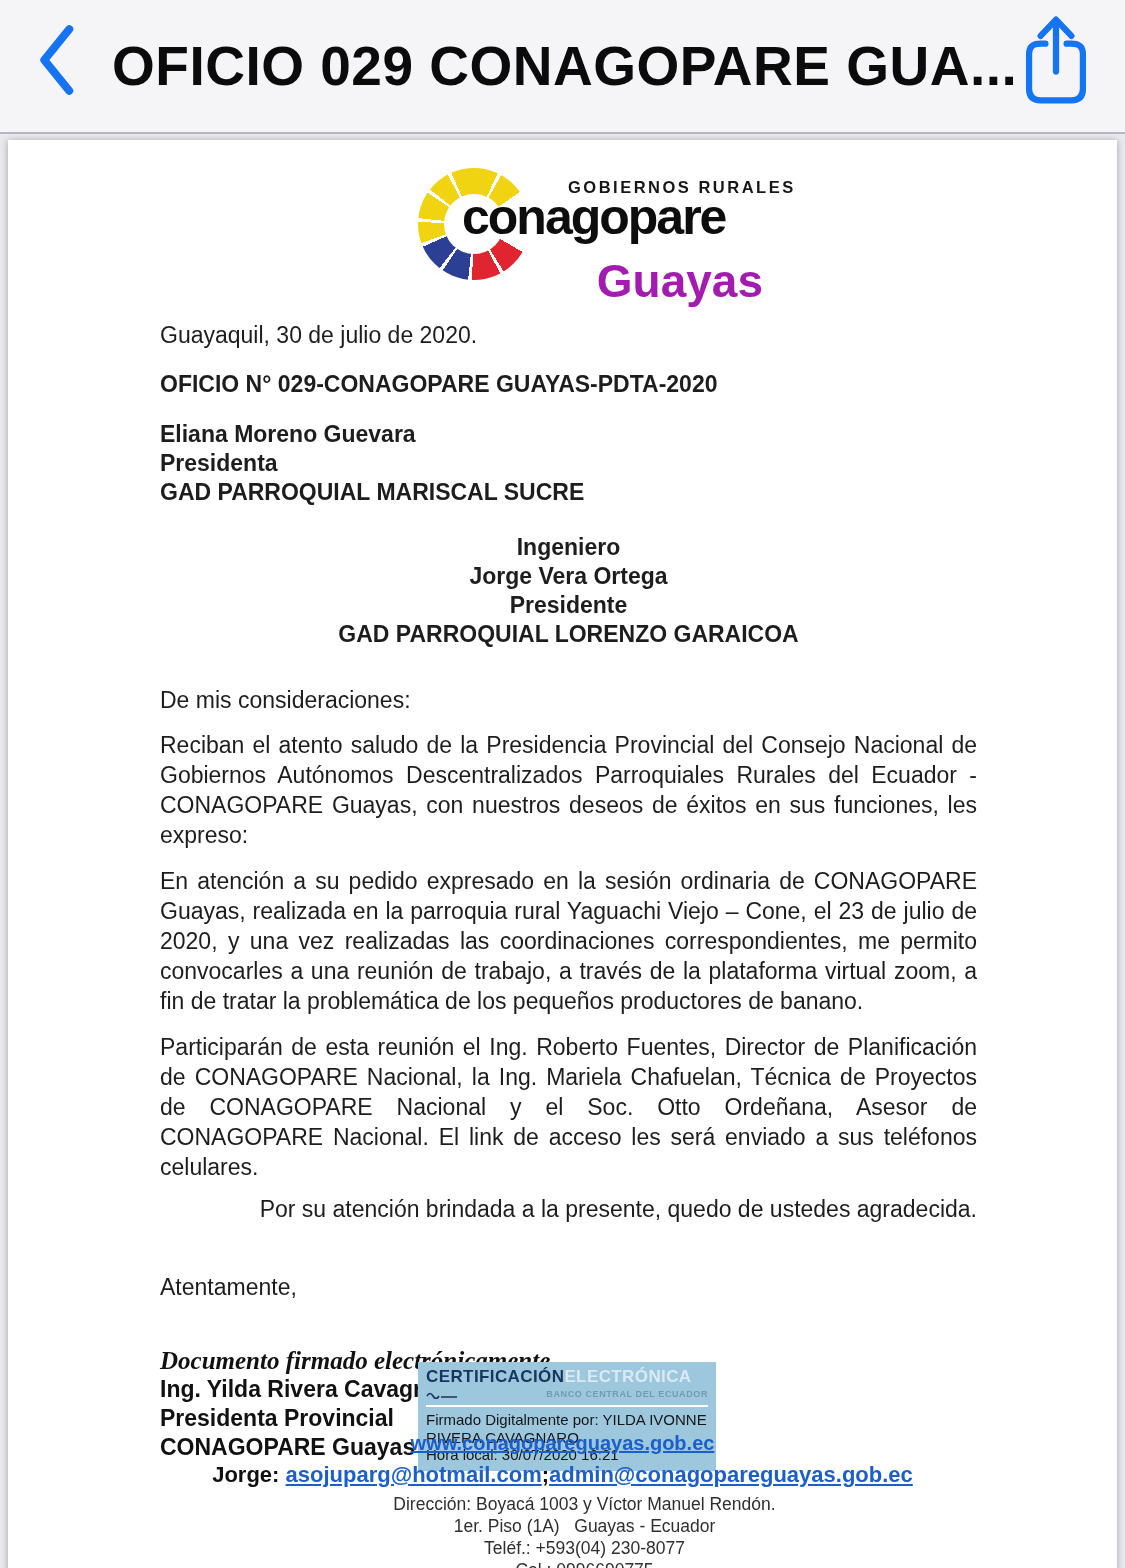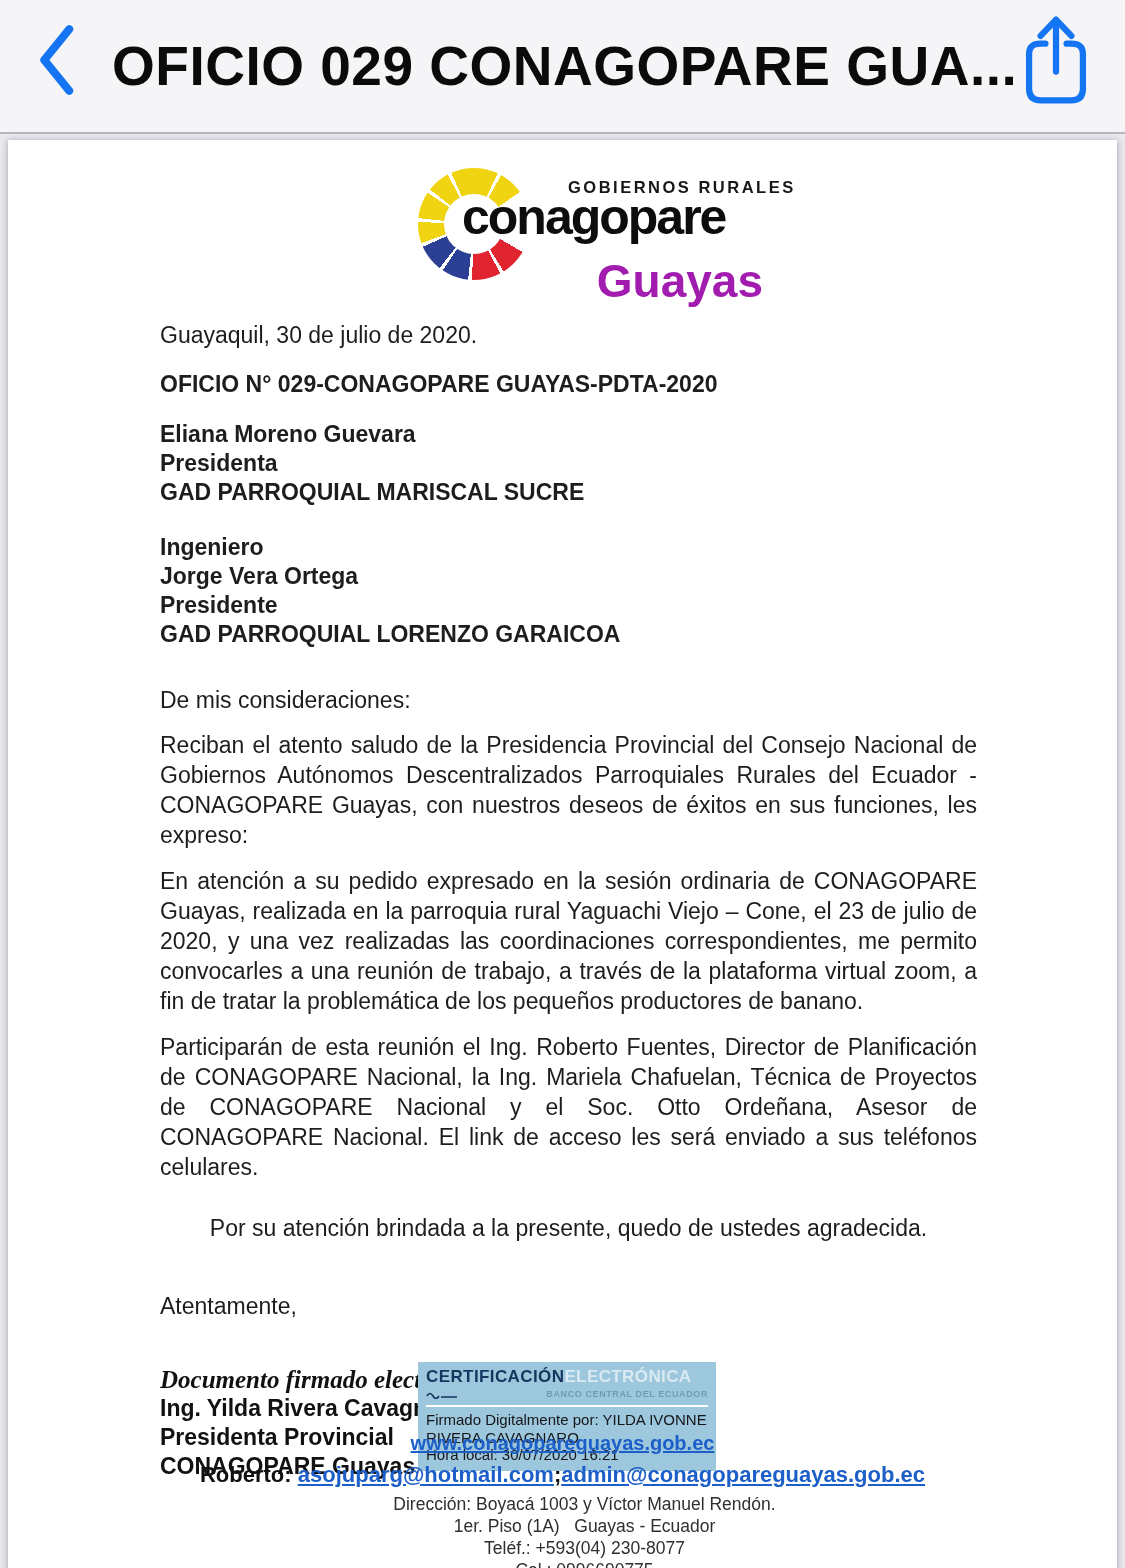--- a/index.html
+++ b/index.html
@@ -49,24 +49,24 @@
       var(--logo-yellow,#f0d411) 336deg 360deg);
   }
   .ring::after{content:"";position:absolute;inset:26px;background:#fff;border-radius:50%;}
   .logo-tagline{position:absolute;left:150px;top:16px;font-size:16.5px;font-weight:bold;letter-spacing:2.5px;color:#161616;white-space:nowrap;}
   .logo-name{position:absolute;left:44px;top:26px;font-size:50px;font-weight:bold;letter-spacing:-2px;color:#0d0d0d;}
   .logo-region{position:absolute;left:0;right:17px;top:92px;text-align:right;font-size:46px;font-weight:bold;color:#a21caf;}
   
   .date{margin-top:20px;font-size:23px;}
   .reference{margin-top:22px;font-size:23px;font-weight:bold;}
   .recipient{margin-top:22px;font-size:23px;font-weight:bold;line-height:29px;}
-  .recipient.second{margin-top:26px;}
+  .recipient.second{margin-top:26px;text-align:center;}
   .salutation{margin-top:38px;font-size:23px;}
   .body-par{margin:16px 0 0;font-size:23px;line-height:30px;text-align:justify;}
-  .body-par.last{margin-top:31px;text-align:center;}
+  .body-par.last{margin-top:12px;text-align:right;}
   .closing{margin-top:50px;font-size:23px;}
   .sig-method{margin-top:46px;font-family:"Liberation Serif",serif;font-style:italic;font-weight:bold;font-size:25px;color:#111;}
   .sig-line{font-size:23px;font-weight:bold;line-height:29px;color:#111;}
   
   .stamp{position:absolute;left:410px;top:1222px;width:298px;background:var(--stamp-bg);padding:5px 8px 7px;}
   .stamp-header{border-bottom:2px solid #fff;padding-bottom:2px;}
   .stamp-title{font-size:17px;font-weight:800;letter-spacing:.4px;white-space:nowrap;}
   .stamp-title .t-left{color:#16365f;}
   .stamp-title .t-right{color:#d9eaf3;}
   .stamp-sub{display:flex;justify-content:space-between;align-items:center;margin-top:-2px;}
@@ -160,21 +160,21 @@
       <div>Firmado Digitalmente por: YILDA IVONNE RIVERA CAVAGNARO</div>
       <div>Hora local: 30/07/2020 16:21</div>
     </div>
   </div>
 
   <div class="footer">
     <div class="website">
       <a href="#">www.conagopareguayas.gob.ec</a>
     </div>
     <div class="correo">
-      <span>Roberto:</span>
+      <span>Jorge:</span>
       <a href="#">asojuparg@hotmail.com</a><span>;</span><a href="#">admin@conagopareguayas.gob.ec</a>
     </div>
     <div class="small-line first">Dirección: Boyacá 1003 y Víctor Manuel Rendón.</div>
     <div class="small-line">1er. Piso (1A)   Guayas - Ecuador</div>
     <div class="small-line">Teléf.: +593(04) 230-8077</div>
     <div class="small-line">Cel.: 0996690775</div>
   </div>
 
 </div>
 

